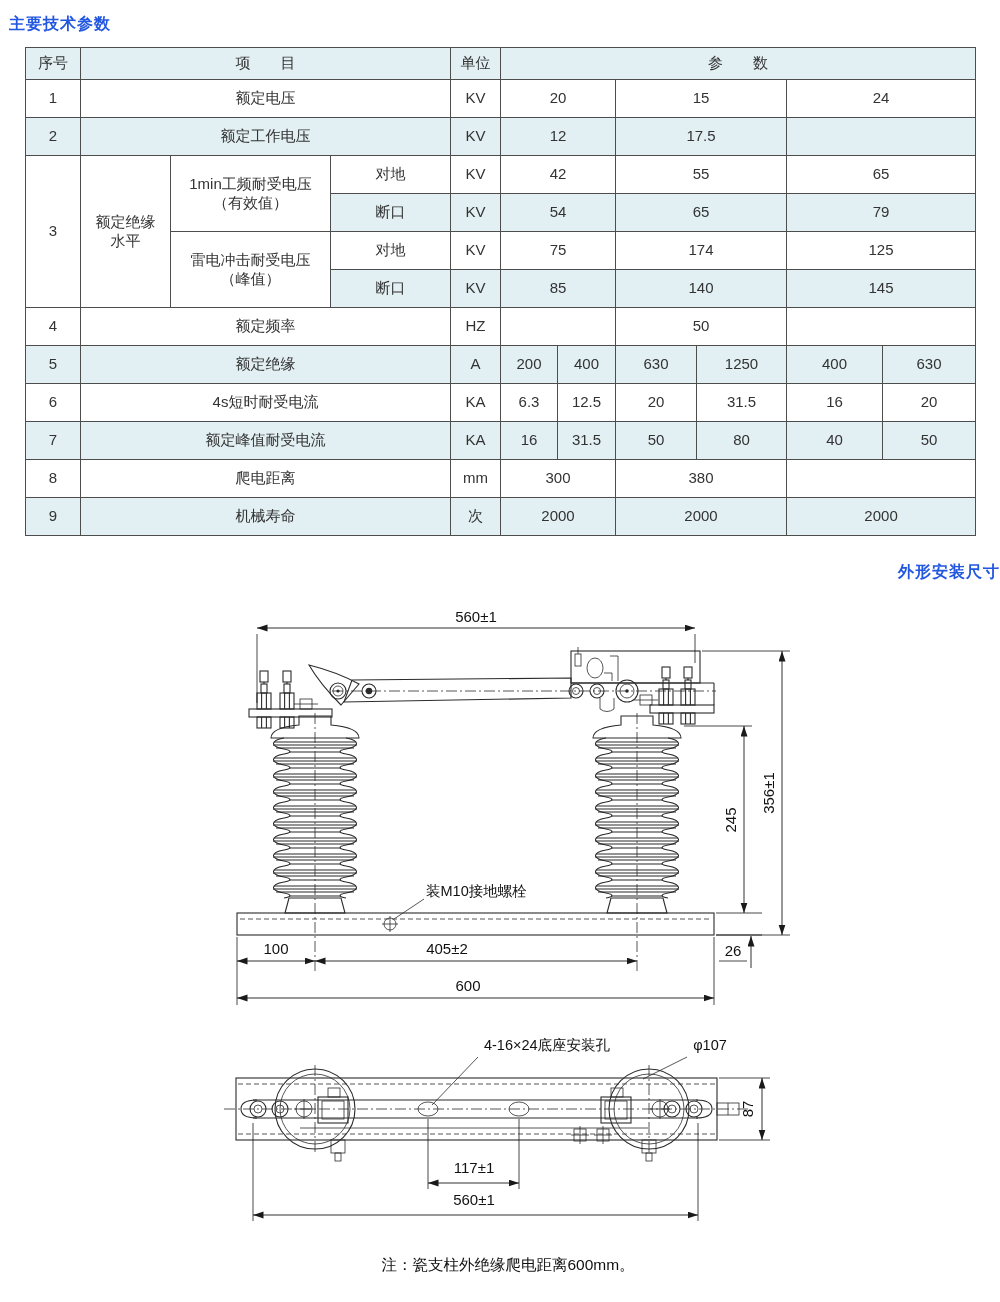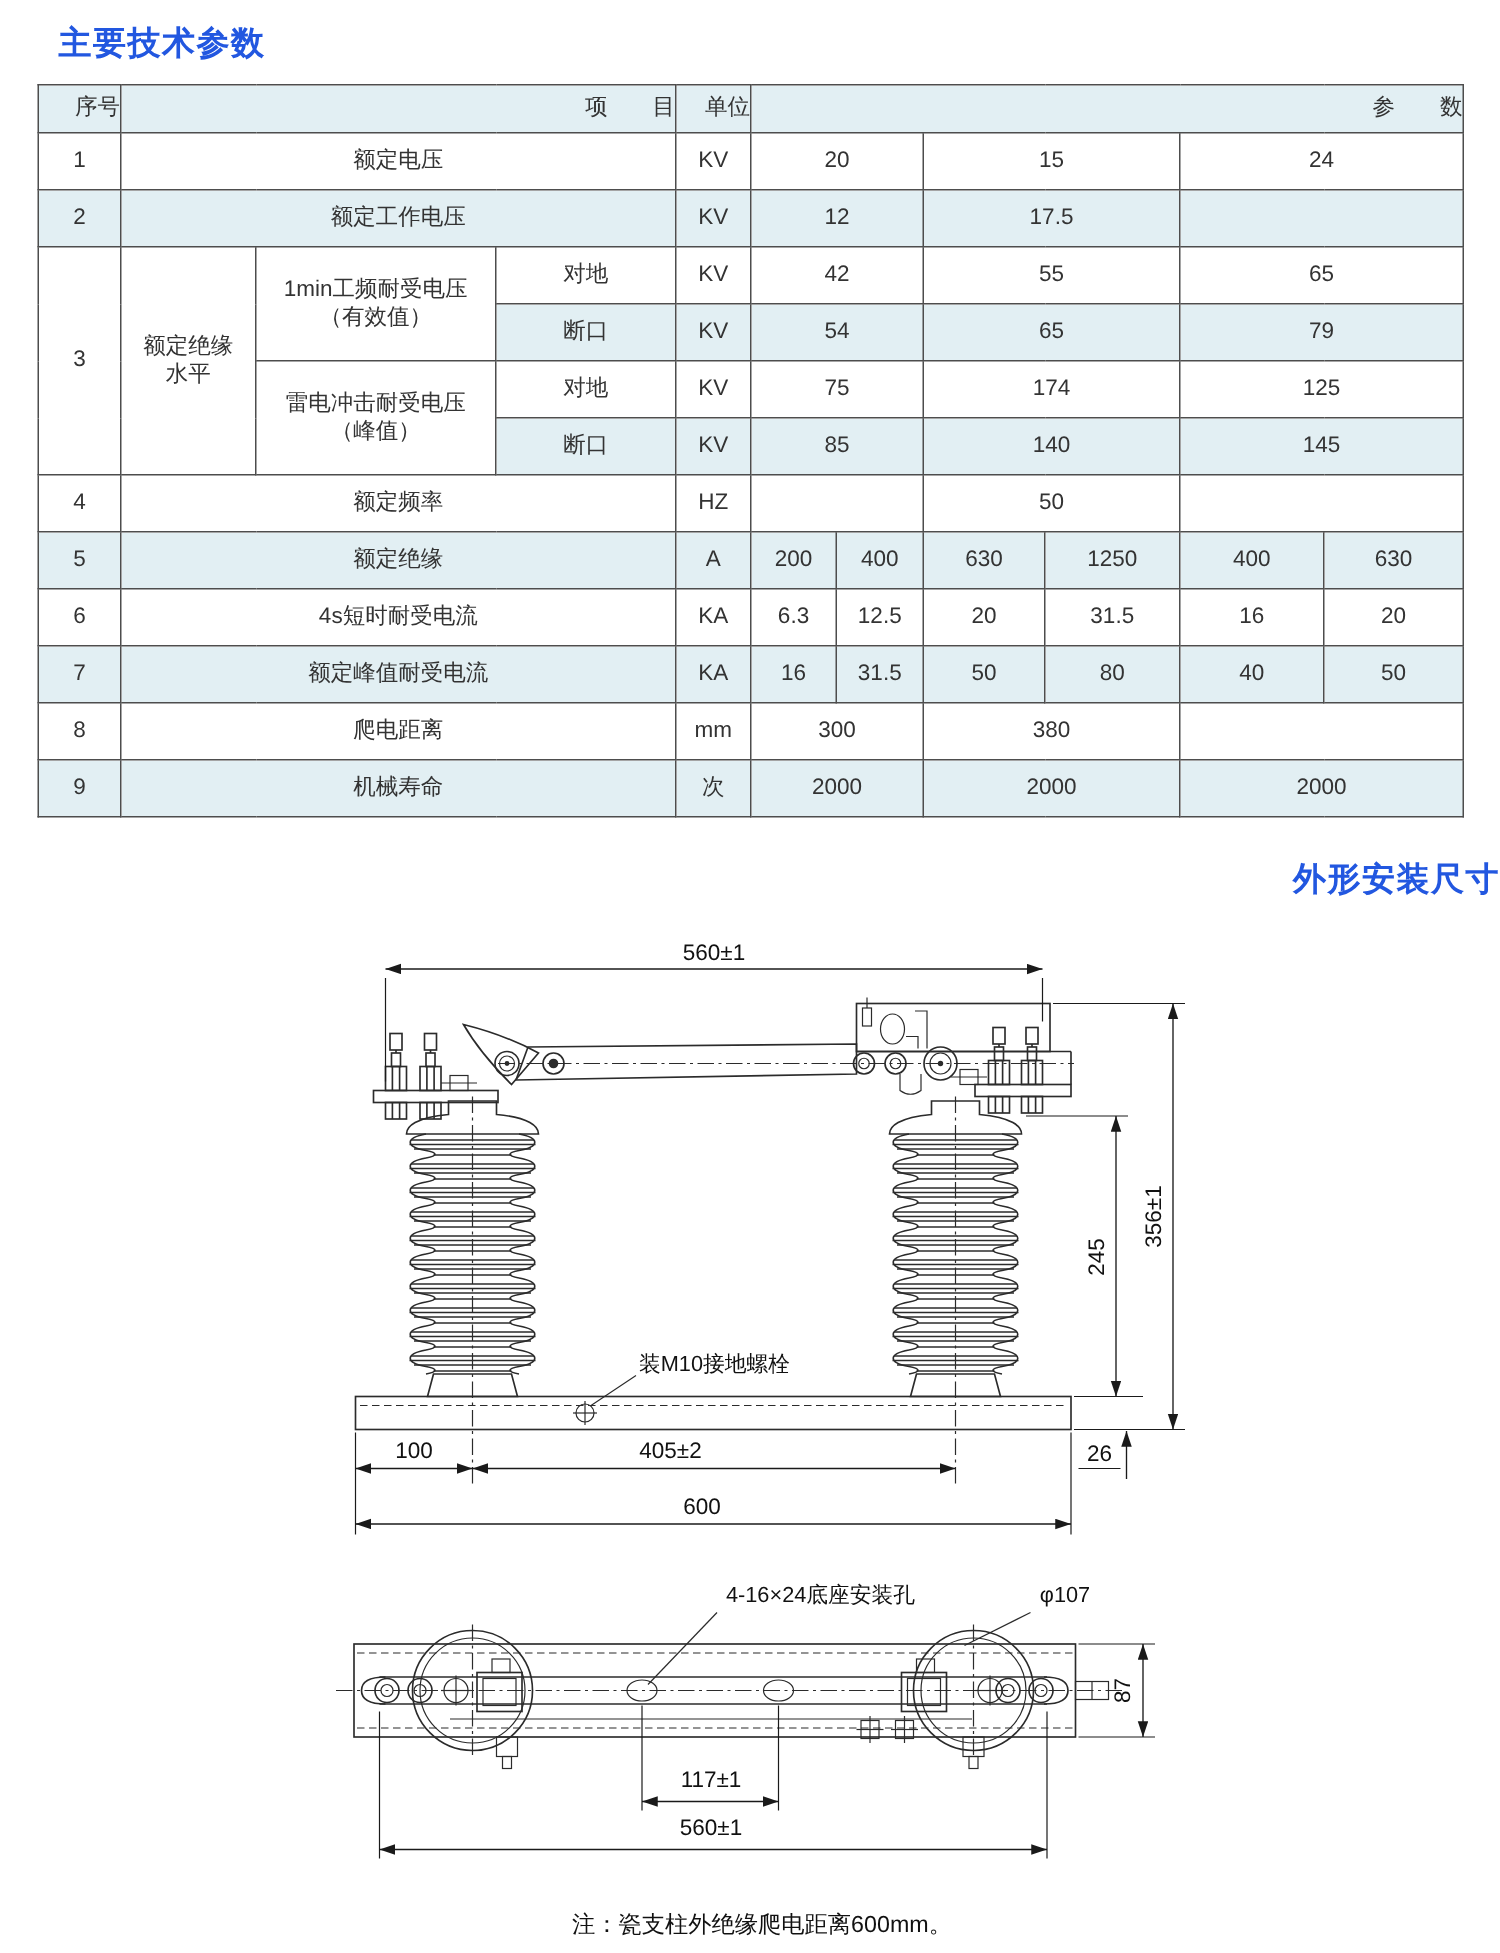--- a/index.html
+++ b/index.html
@@ -1,25 +1,25 @@
 <!DOCTYPE html>
 <html><head>
 <meta charset="utf-8">
 <style>
   html,body { margin:0; padding:0; background:#ffffff; }
   body { width:1000px; font-family:"Liberation Sans", sans-serif; color:#222; }
-  .title { color:#2257e0; font-size:22px; font-weight:bold; margin:14px 0 12px 39px; letter-spacing:1px; }
+  .title { color:#2257e0; font-size:16px; font-weight:bold; margin:14px 0 12px 9px; letter-spacing:1px; }
   .title2 { margin-top:26px; margin-bottom:4px;text-align:right; }
 
   table.params { border-collapse:collapse; table-layout:fixed; width:950px; margin-left:25px; }
   table.params td {
     border:1px solid #4d4d4d; text-align:center; font-size:15px; color:#333;
     padding:0; height:37px; line-height:1.25; overflow:hidden;
   }
-  tr.hdr td { height:31px;text-align:right; }
+  tr.hdr td { height:31px; }
   tr.hdr, tr.alt { background:#e2eff3; }
   td.item { text-align:left; padding-left:12px; }
   td.sub  { text-align:left; padding-left:22px; }
   .pre { white-space:pre-line; }
 
   svg { display:block; margin-top:8px; }
   .ln  { stroke:#2b2b2b; stroke-width:1.1; fill:none; }
   .thin{ stroke:#2b2b2b; stroke-width:0.8; fill:none; }
   .dim { stroke:#1a1a1a; stroke-width:0.9; fill:none;
          marker-start:url(#arw); marker-end:url(#arw); }

